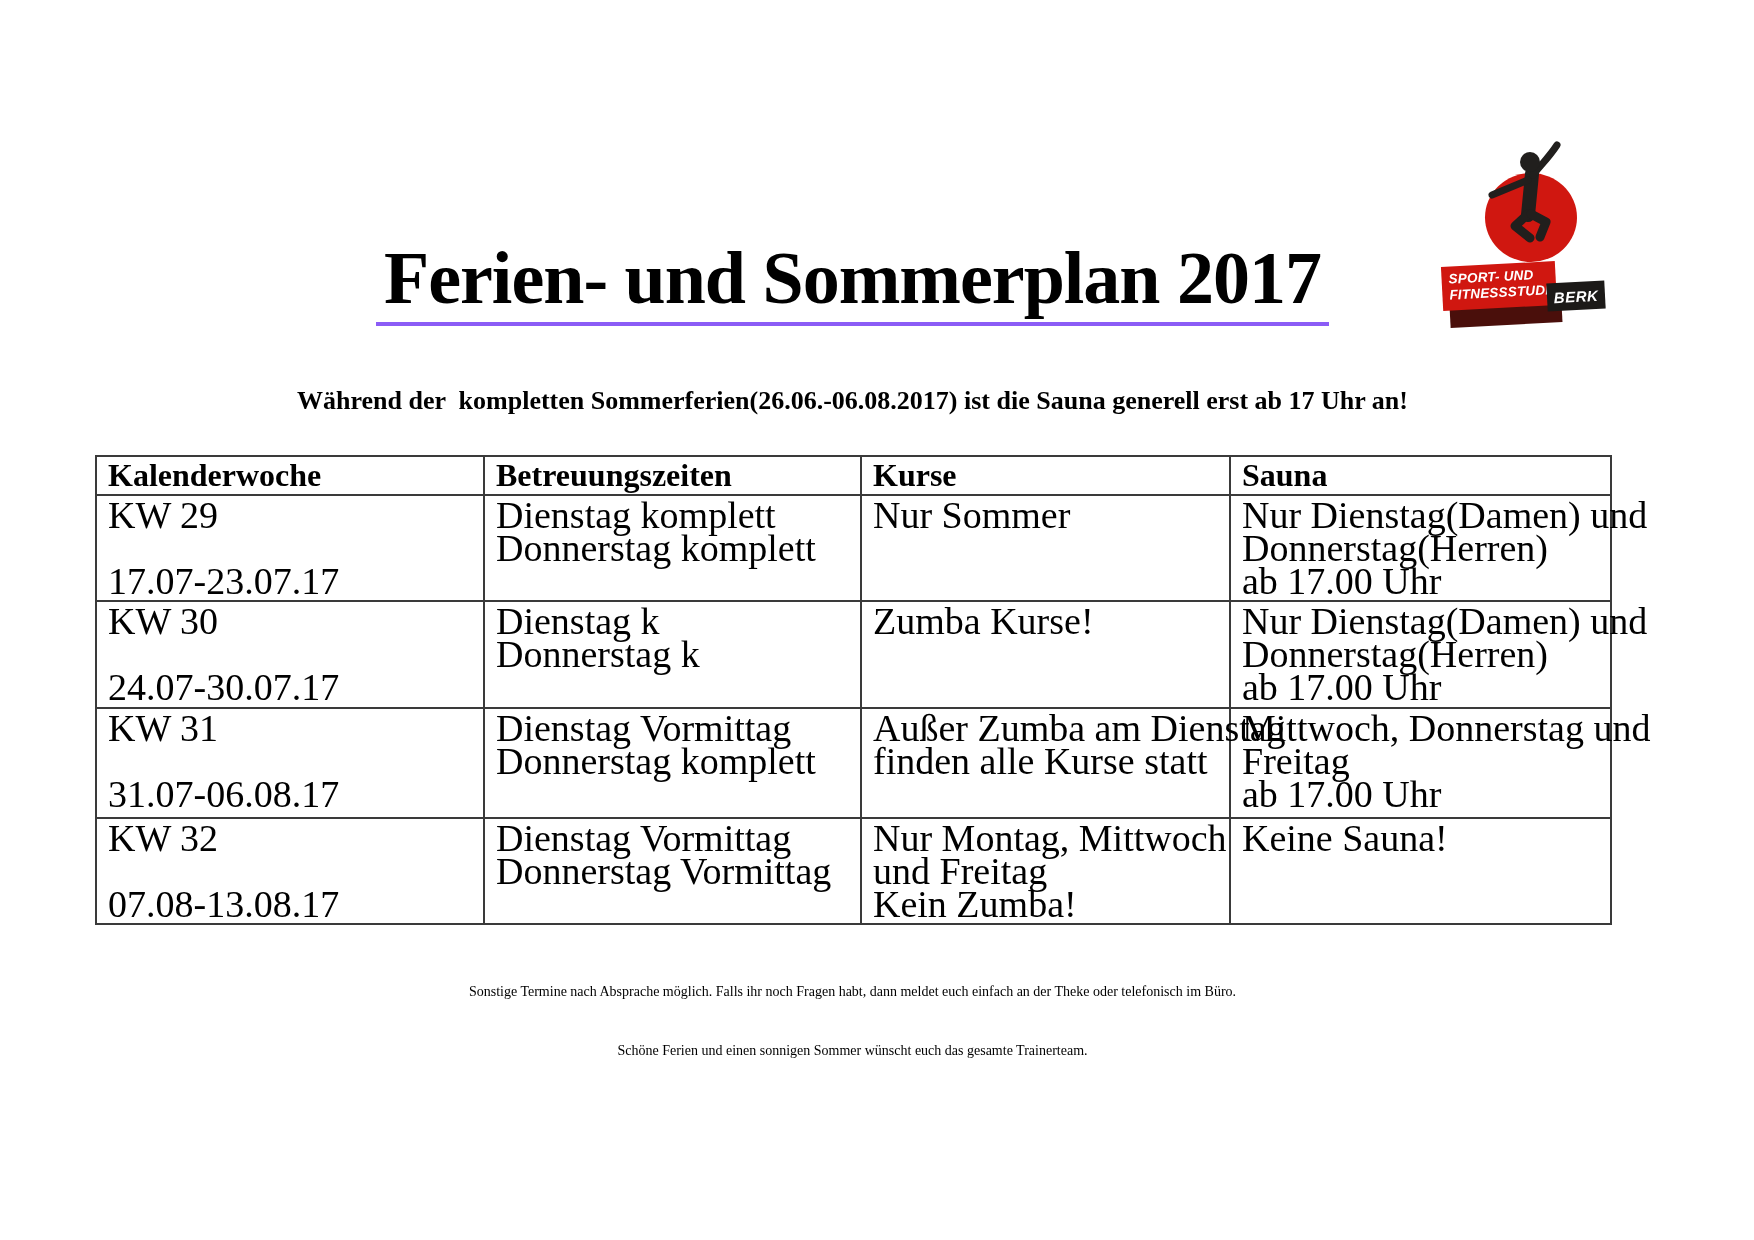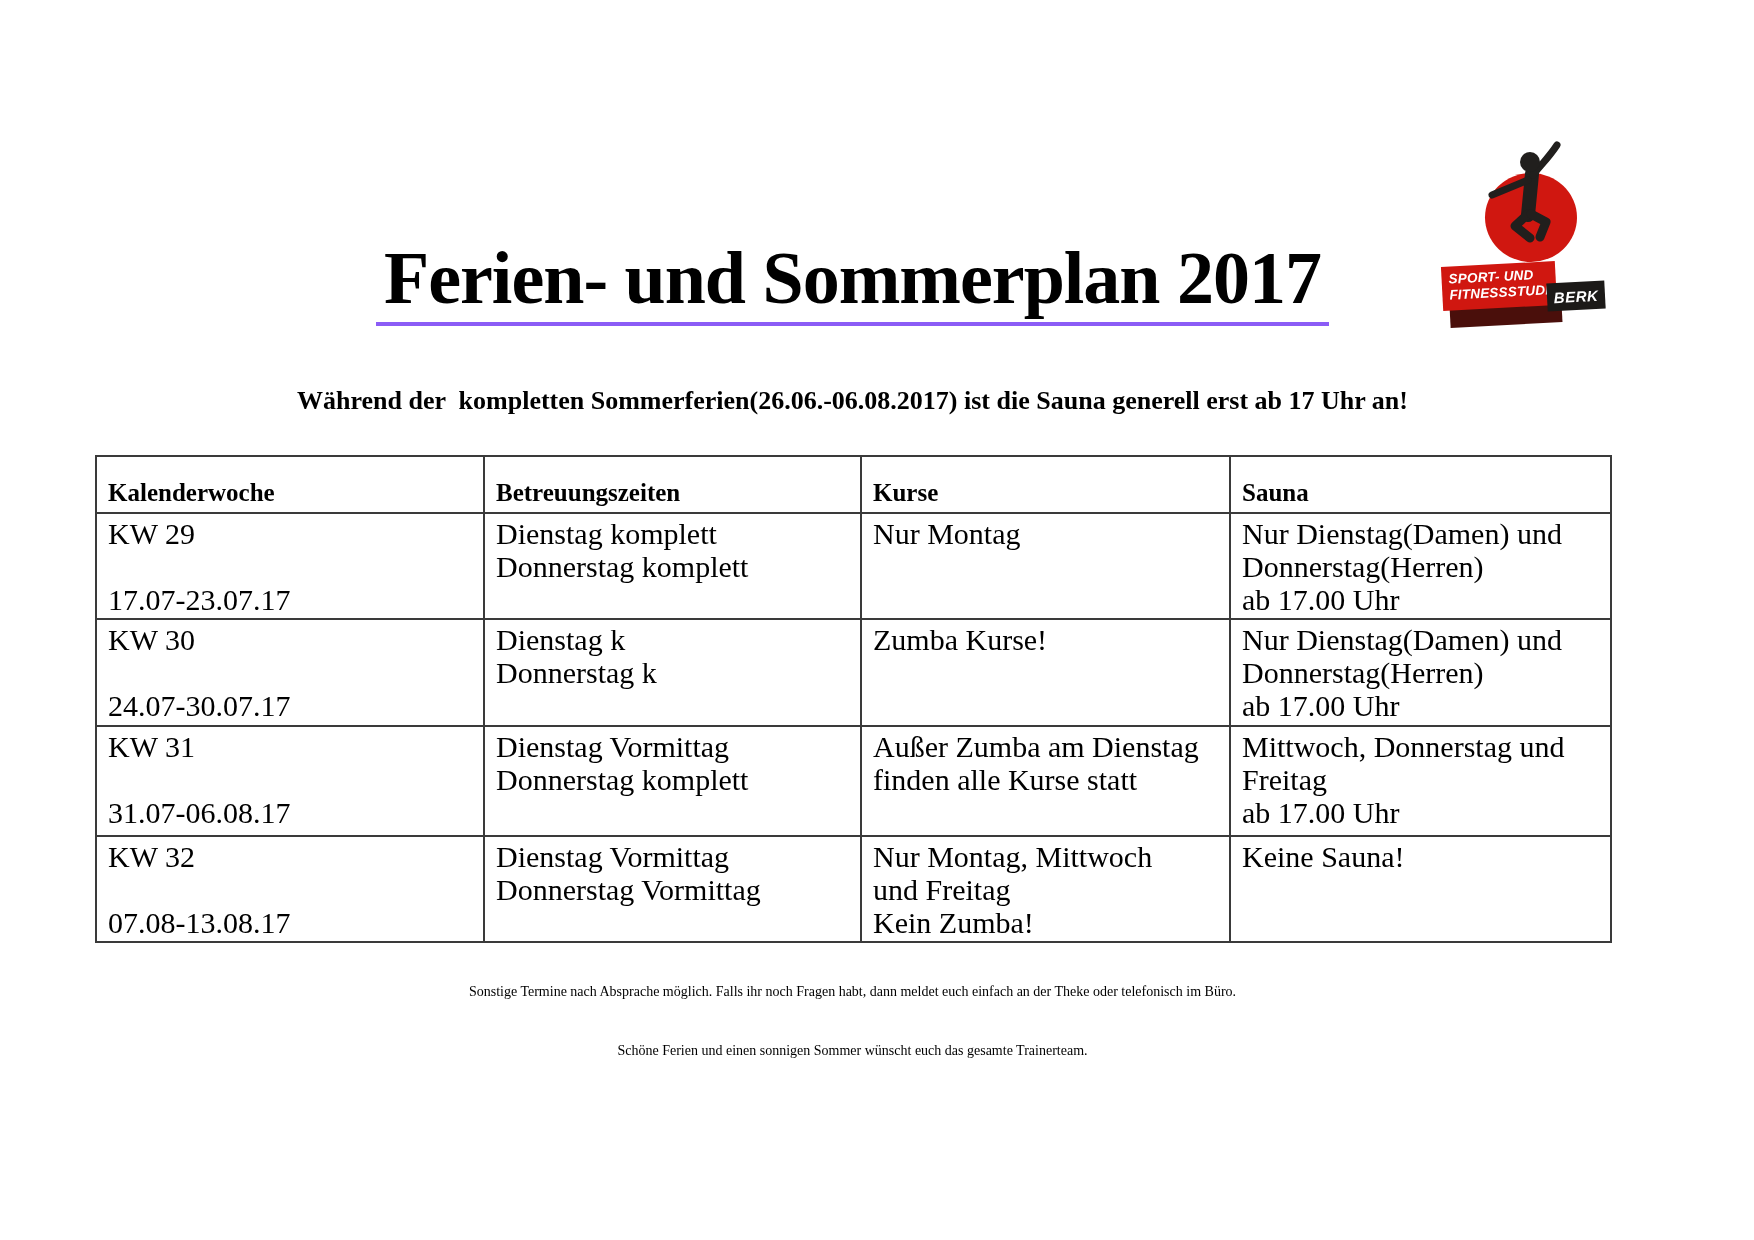--- a/index.html
+++ b/index.html
@@ -24,24 +24,24 @@
   
   .table-wrap { position:absolute; left:95px; top:455px; }
   table.schedule {
     border-collapse:collapse; table-layout:fixed; width:1515px;
     border:2px solid #111;
   }
   table.schedule th, table.schedule td {
     border:2px solid #3a3a3a; vertical-align:top; text-align:left;
   }
   table.schedule th {
-    height:34px; font-size:25px; font-weight:bold; padding:18px 8px 1px 11px;
+    height:34px; font-size:32px; font-weight:bold; padding:0 8px 1px 11px;
     line-height:36px; white-space:nowrap;
   }
-  table.schedule td { padding:3px 8px 2px 11px; font-size:30px; line-height:33px; }
+  table.schedule td { padding:3px 8px 2px 11px; font-size:38px; line-height:33px; }
   .cell-line { min-height:33px; white-space:nowrap; }
   tr.row-1 td { height:96px; }
   tr.row-2 td { height:100px;margin-left:20px; }
   tr.row-3 td { height:103px; }
   tr.row-4 td { height:94px; }
 
   
   .footer-note { position:absolute; left:95px; width:1515px; text-align:center; font-size:14px; }
   .footer-note-1 { top:984px; }
   .footer-note-2 { top:1043px; }
@@ -104,21 +104,21 @@
         <td>
           <div class="cell-line">KW 29</div>
           <div class="cell-line"></div>
           <div class="cell-line">17.07-23.07.17</div>
         </td>
         <td>
           <div class="cell-line">Dienstag komplett</div>
           <div class="cell-line">Donnerstag komplett</div>
         </td>
         <td>
-          <div class="cell-line">Nur Montag</div>
+          <div class="cell-line">Nur Sommer</div>
         </td>
         <td>
           <div class="cell-line">Nur Dienstag(Damen) und</div>
           <div class="cell-line">Donnerstag(Herren)</div>
           <div class="cell-line">ab 17.00 Uhr</div>
         </td>
       </tr>
       <tr class="row-2">
         <td>
           <div class="cell-line">KW 30</div>

